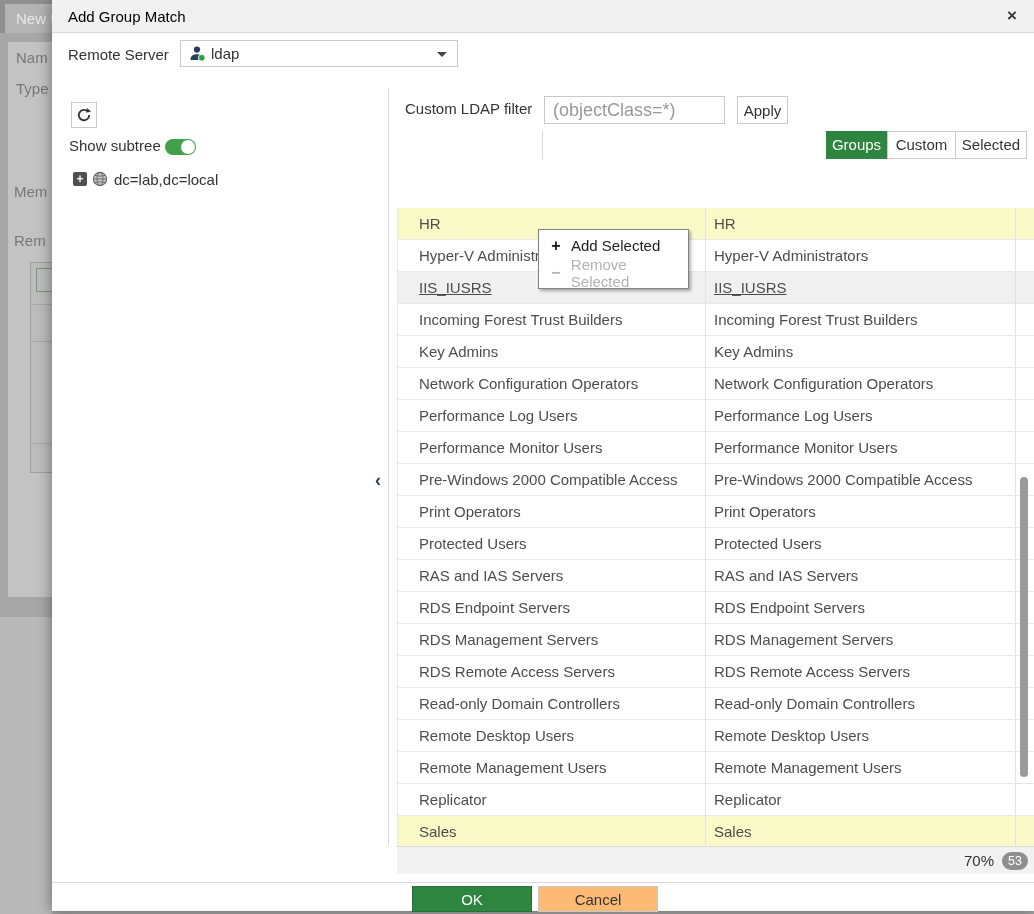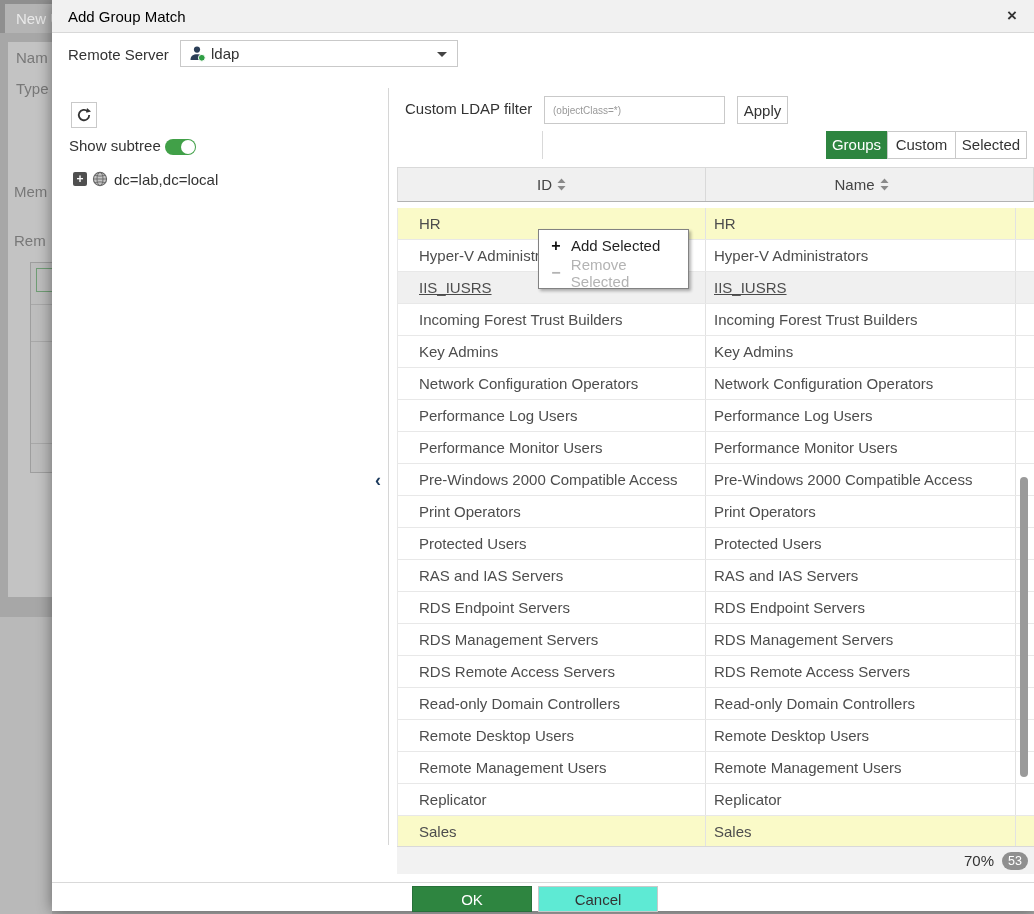--- a/index.html
+++ b/index.html
@@ -47,21 +47,21 @@
   .tree-plus { width:14px; height:14px; background:#4f4f4f; border-radius:2px; color:#fff; font-size:12px; font-weight:bold;
                display:flex; align-items:center; justify-content:center; line-height:1; cursor:pointer; }
   .tree-globe { margin-left:5px; width:16px; height:16px; }
   .tree-label { margin-left:6px; font-size:15px; color:#333; }
 
   .pane-divider { position:absolute; left:336px; top:88px; width:1px; height:757px; background:#d6d6d6; }
   .collapse-chevron { position:absolute; left:323px; top:469px; font-size:18px; font-weight:bold; color:#1d3b5e; cursor:pointer; line-height:22px; }
 
   .filter-label { position:absolute; left:353px; top:100px; font-size:15px; color:#333; }
   .filter-input { position:absolute; left:492px; top:96px; width:181px; height:28px; border:1px solid #c9c9c9;
-                  font-size:10px; padding:0 8px; color:#333; font-family:"Liberation Sans",sans-serif; }
+                  font-size:18px; padding:0 8px; color:#333; font-family:"Liberation Sans",sans-serif; }
   .filter-input::placeholder, .search-input::placeholder { color:#999; opacity:1; }
   .apply-btn { position:absolute; left:685px; top:96px; width:51px; height:28px; border:1px solid #c9c9c9; background:#fff;
                font-size:15px; color:#333; cursor:pointer; font-family:"Liberation Sans",sans-serif; }
 
   .addall-btn { position:absolute; left:347px; top:131px; width:139px; height:28px; border:1px solid #c9c9c9; background:#fff;
                 font-size:15px; color:#333; cursor:pointer; display:flex; align-items:center; justify-content:center; gap:5px;
                 font-family:"Liberation Sans",sans-serif; }
   .toolbar-sep { position:absolute; left:490px; top:131px; width:1px; height:28px; background:#d9d9d9; }
   .search-wrap { position:absolute; left:496px; top:131px; width:260px; height:28px; border:1px solid #c9c9c9; background:#fff; }
   .search-input { position:absolute; left:0; top:0; width:228px; height:26px; border:none; outline:none; font-size:15px;
@@ -106,21 +106,21 @@
   .ctx-item .ci { width:14px; font-weight:bold; font-size:16px; text-align:center; }
   .ctx-item.enabled { color:#1f1f1f; }
   .ctx-item.enabled .ci { color:#111; }
   .ctx-item.disabled { color:#b3b3b3; cursor:default; }
   .ctx-item.disabled .ci { color:#b3b3b3; }
 
   
   .dlg-footer { position:absolute; left:0; top:882px; width:982px; height:29px; border-top:1px solid #d9d9d9; background:#fff; }
   .ok-btn { position:absolute; left:360px; top:3px; width:120px; height:26px; background:#2e8540; border:1px solid #27703a;
             color:#fff; font-size:15px; cursor:pointer; font-family:"Liberation Sans",sans-serif; }
-  .cancel-btn { position:absolute; left:486px; top:3px; width:120px; height:26px; background:#5eead4; border:1px solid #c9c9c9;
+  .cancel-btn { position:absolute; left:486px; top:3px; width:120px; height:26px; background:#fdba74; border:1px solid #c9c9c9;
                 color:#333; font-size:15px; cursor:pointer; font-family:"Liberation Sans",sans-serif; }
 </style>
 </head>
 <body>
 
 <div id="root">
 
   <div class="bg-topbar"></div>
   <div class="bg-tab">New U</div>
   <div class="bg-panel"></div>
@@ -186,37 +186,20 @@
     <button class="apply-btn">Apply</button>
 
     <div class="toolbar-sep"></div>
 
     <div class="tabs">
       <div class="tab active">Groups</div>
       <div class="tab plain t2" style="border-left:1px solid #c9c9c9;">Custom</div>
       <div class="tab plain t3">Selected</div>
     </div>
 
-    <div class="tbl-header">
-      <div class="th">
-        <span>ID</span>
-        <svg class="sort-icon" viewBox="0 0 9 13">
-          <polygon points="4.5,0.5 8.5,5 0.5,5" fill="#8a8a8a"></polygon>
-          <polygon points="0.5,8 8.5,8 4.5,12.5" fill="#8a8a8a"></polygon>
-        </svg>
-      </div>
-      <div class="th">
-        <span>Name</span>
-        <svg class="sort-icon" viewBox="0 0 9 13">
-          <polygon points="4.5,0.5 8.5,5 0.5,5" fill="#8a8a8a"></polygon>
-          <polygon points="0.5,8 8.5,8 4.5,12.5" fill="#8a8a8a"></polygon>
-        </svg>
-      </div>
-      <div></div>
-    </div>
 
     <div class="rows-viewport">
       <div class="rows-sliver"></div>
 
         <div class="trow" data-state="added">
           <div class="tcell id">HR</div>
           <div class="tcell nm">HR</div>
           <div></div>
         </div>
 

